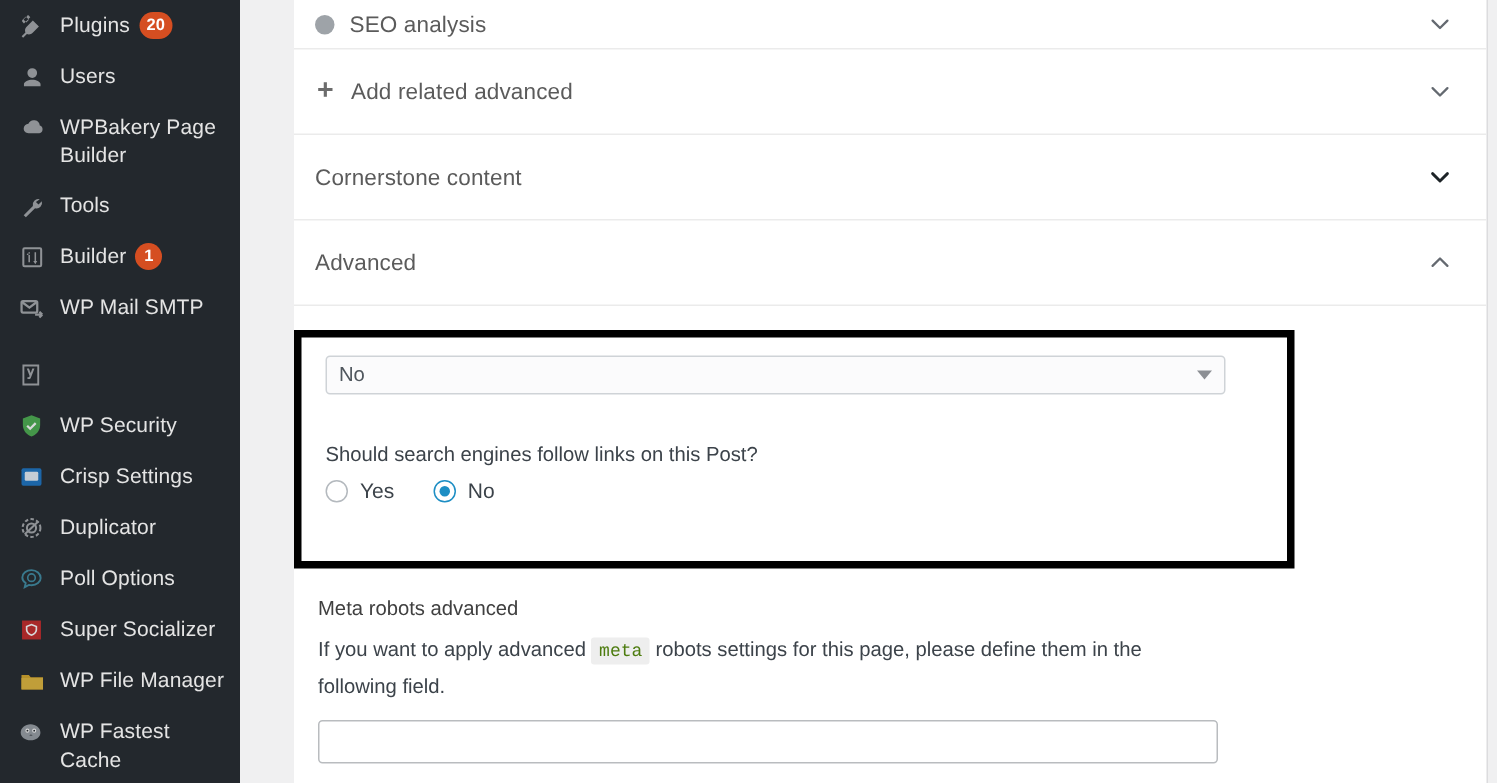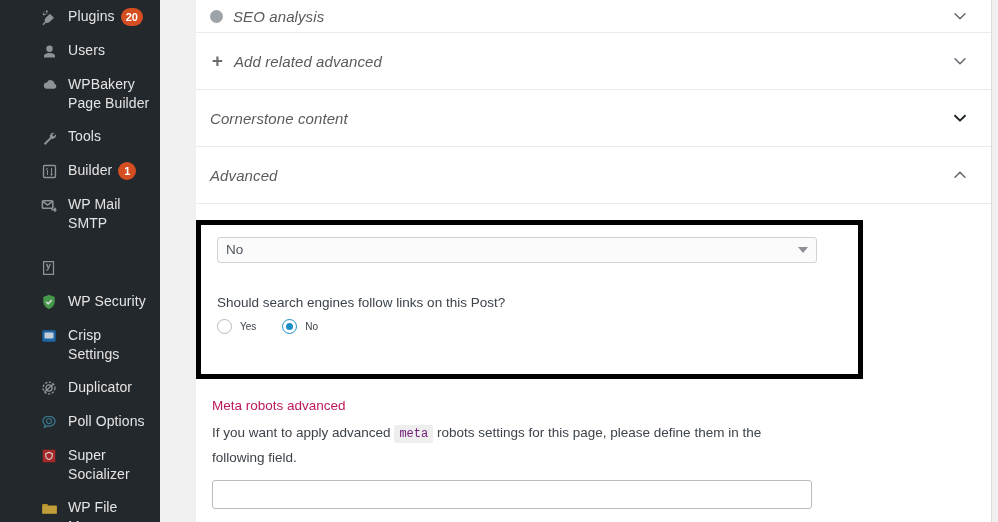--- a/index.html
+++ b/index.html
@@ -20,21 +20,20 @@
     overflow: hidden;
   }
   .nav-item {
     display: flex; align-items: flex-start;
     padding: 7px 0 7px 8px;
     color: #eeeeee;
     font-size: 14px;
     line-height: 19px;
     position: relative;
     cursor: pointer;
-    margin-left: 28px;
   }
   .nav-item .ico {
     flex: 0 0 26px; width: 26px; height: 20px;
     display: flex; align-items: center; justify-content: center;
     margin-right: 6px;
     opacity: .82;
   }
   .nav-item .lbl {
     flex: 1 1 auto;
     padding-right: 6px;
@@ -68,21 +67,20 @@
     overflow: hidden;
   }
   .right-strip { flex: 0 0 6px; background: #f0f0f1; height: 522px; }
 
   .collapsible {
     display: flex; align-items: center;
     height: 57px;
     padding: 0 22px 0 14px;
     border-bottom: 1px solid #ebebeb;
     cursor: pointer;
-    font-style: italic;
   }
   .collapsible.first { height: 33px; border-bottom: 1px solid #ebebeb; }
   .collapsible .ctitle {
     flex: 1 1 auto;
     font-size: 15px;
     color: #5b5b5b;
     display: flex; align-items: center;
     letter-spacing: .1px;
   }
   .bullet-dot {
@@ -142,32 +140,32 @@
     border: 1px solid #b4b9be; background: #fff;
     display: inline-block; margin-right: 8px;
     position: relative; flex: 0 0 15px;
   }
   .radio-dot.checked { border-color: #1d8ec4; }
   .radio-dot.checked::after {
     content: ""; position: absolute;
     left: 3px; top: 3px; width: 7px; height: 7px;
     border-radius: 50%; background: #1d8ec4;
   }
-  .radio-label { font-size: 10px; color: #3c434a; }
+  .radio-label { font-size: 14px; color: #3c434a; }
 
   .meta-section { padding: 0 16px; }
-  .meta-title { font-size: 13.5px; color: #be185d; line-height: 19px; margin-bottom: 6px; }
+  .meta-title { font-size: 13.5px; color: #404040; line-height: 19px; margin-bottom: 6px; }
   .meta-desc { font-size: 13.5px; color: #3c434a; line-height: 23px; width: 605px; }
   code.inline-code {
     font-family: "Liberation Mono", monospace;
     font-size: 12px;
     background: #eeeeee;
     padding: 2px 5px;
     border-radius: 2px;
-    color: #701a75;
+    color: #4d7c0f;
   }
   input.text-field {
     width: 600px; height: 29px;
     border: 1px solid #b9bcbf; border-radius: 3px;
     background: #fff; margin-top: 11px;
     font-size: 13.5px; color: #3c434a;
     padding: 0 8px;
     font-family: "Liberation Sans", sans-serif;
   }
 </style>

